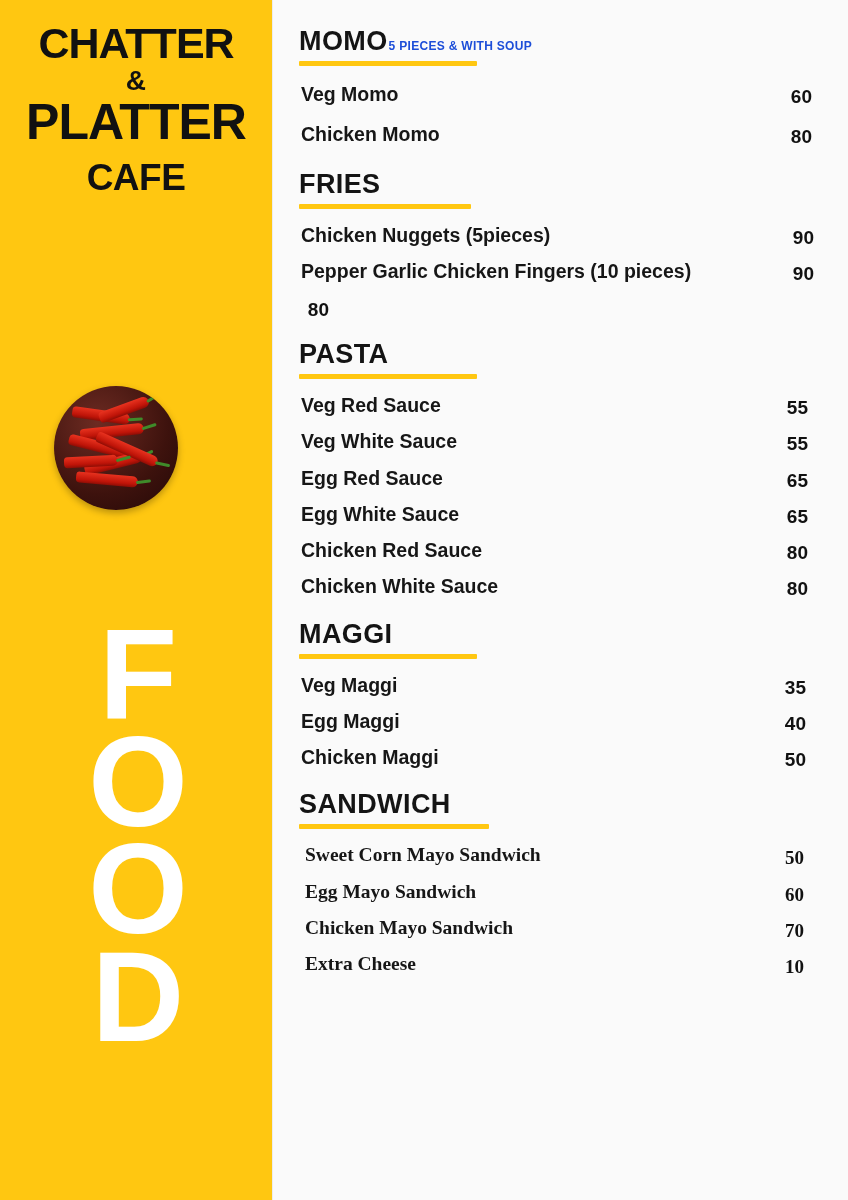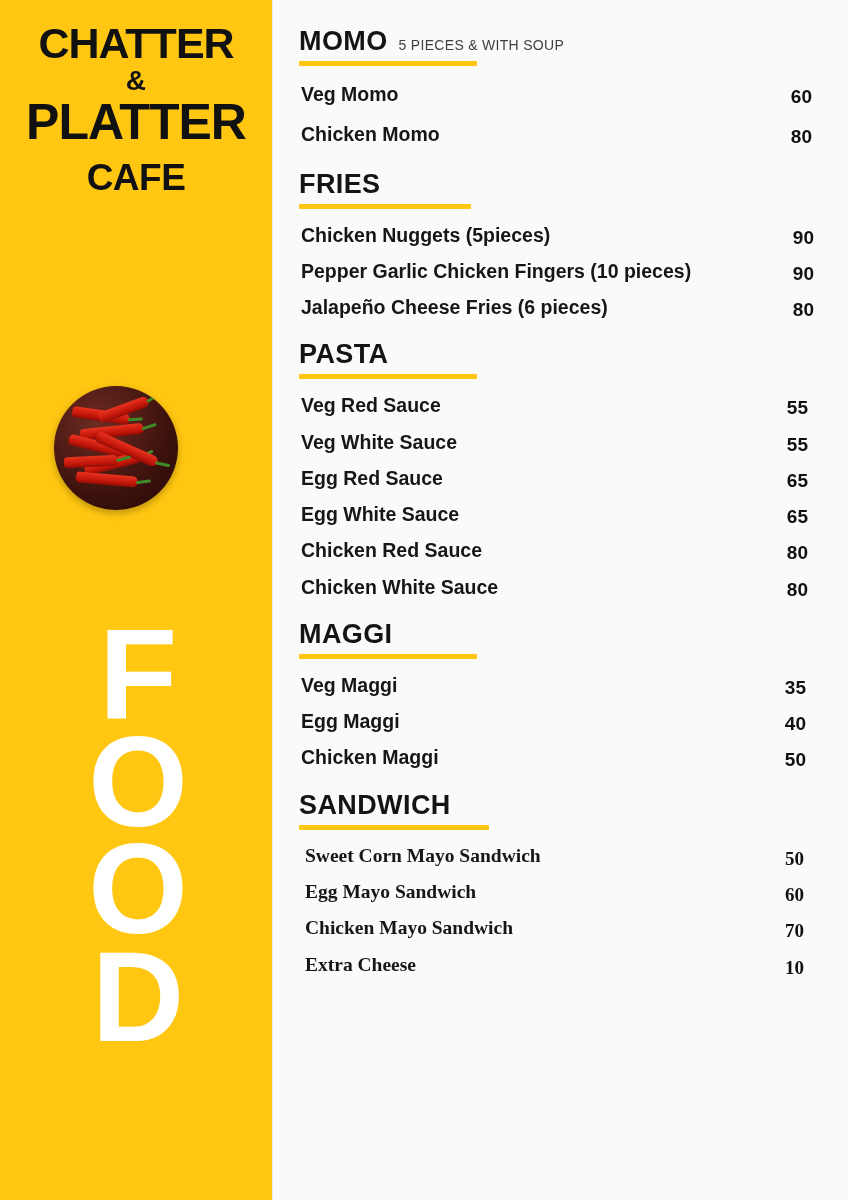--- a/index.html
+++ b/index.html
@@ -111,34 +111,34 @@
     flex: 1 1 auto;
     position: relative;
     background: #fafafa;
     padding: 0 30px 0 14px;
     border-left: 1px solid #ececec;
   }
   .section { position: relative; }
   .section-head {
     display: flex;
     align-items: baseline;
-    gap: 11px;
+    gap: 1px;
     padding-left: 12px;
     text-align: center;
   }
   .section-title {
     font-size: 27px;
     font-weight: 800;
     color: #141414;
     letter-spacing: 0.4px;
   }
   .section-note {
-    font-size: 14px;
-    font-weight: 400;
-    color: #404040;
+    font-size: 12px;
+    font-weight: 700;
+    color: #1d4ed8;
     letter-spacing: 0.3px;
   }
   .rule {
     height: 5px;
     background: #ffc711;
     margin: 4px 0 8px 12px;
     border-radius: 1px;
   }
   .rule.w1 { width: 178px; }
   .rule.w2 { width: 172px; }
@@ -255,21 +255,20 @@
       <div class="items">
         <div class="item">
           <div class="item-name">Chicken Nuggets (5pieces)</div>
           <div class="item-price">90</div>
         </div>
         <div class="item">
           <div class="item-name">Pepper Garlic Chicken  Fingers (10 pieces)</div>
           <div class="item-price">90</div>
         </div>
         <div class="item">
-          <div class="item-name">Jalapeño Cheese Fries (6 pieces)</div>
           <div class="item-price">80</div>
         </div>
       </div>
     </section>
 
     <section class="section sec-pasta sp-mid">
       <div class="section-head">
         <div class="section-title">PASTA</div>
       </div>
       <div class="rule w3"></div>

